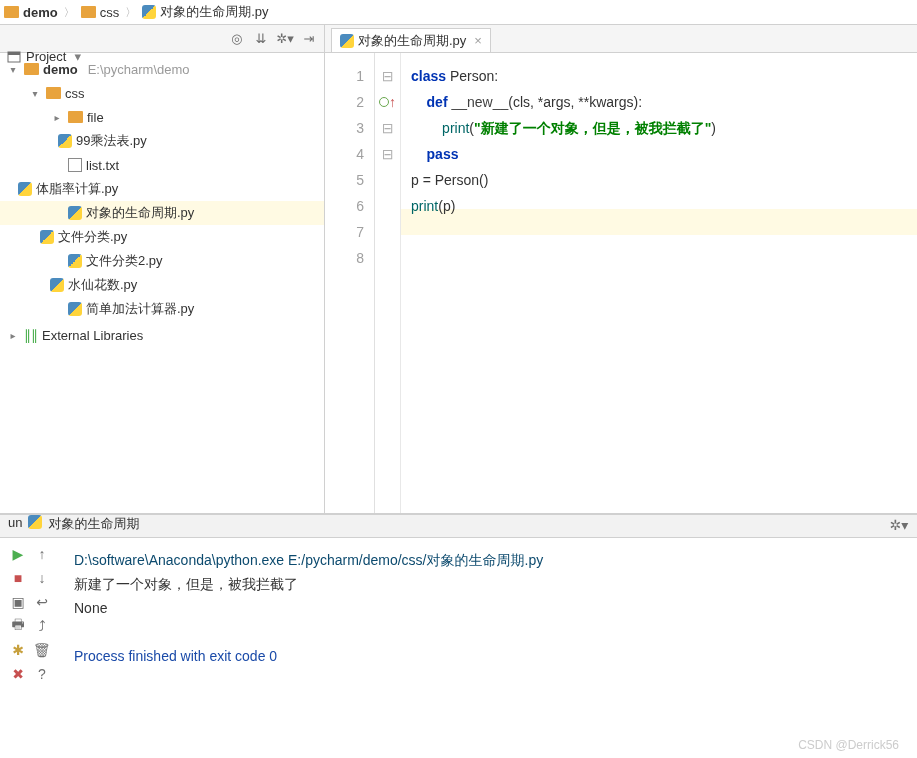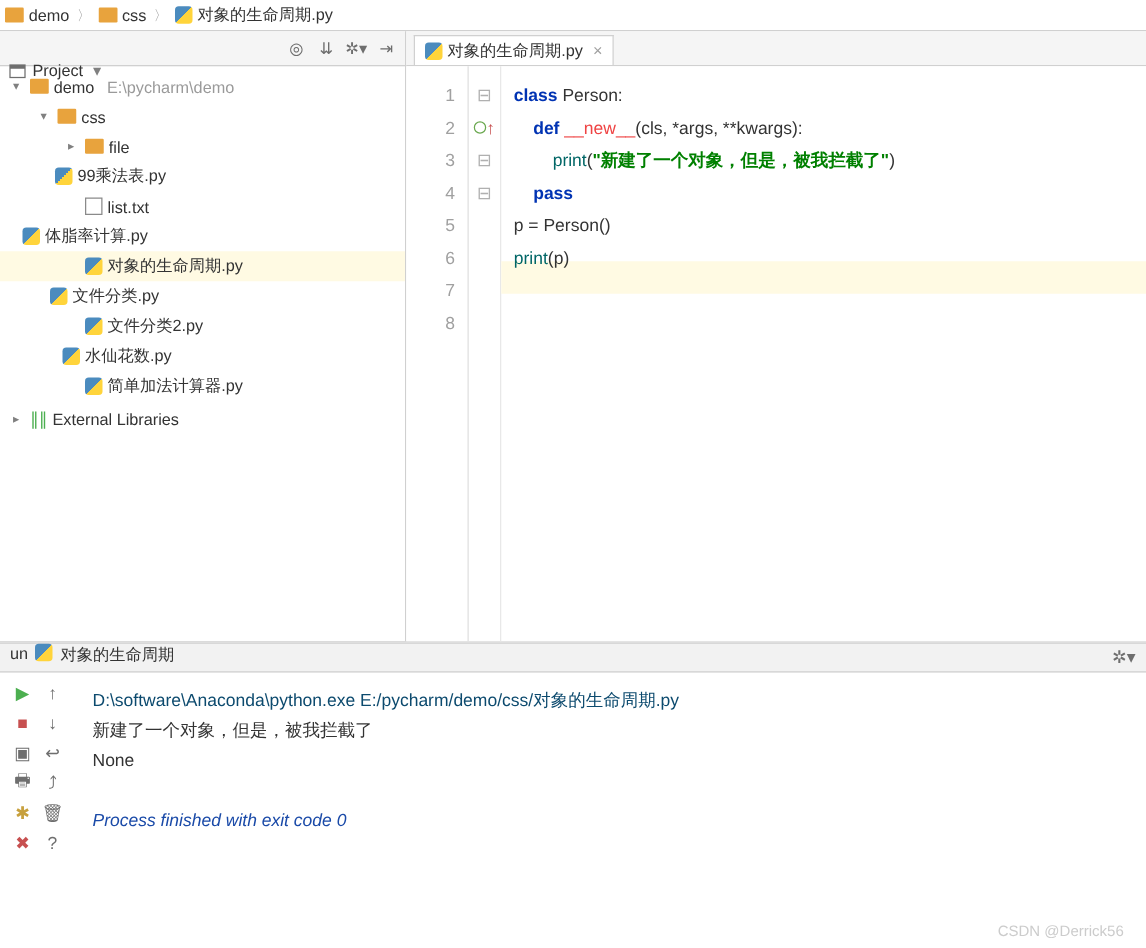--- a/index.html
+++ b/index.html
@@ -7,21 +7,21 @@
 .root { display:flex; flex-direction:column; height:100%; }
 
 
 .crumbs { height:25px; display:flex; align-items:center; padding:0 4px; border-bottom:1px solid #d0d0d0; background:#fff; }
 .crumbs .chevron { color:#a0a0a0; margin:0 6px; font-size:11px; }
 .crumbs .item { display:flex; align-items:center; gap:4px; font-size:13px; }
 .icon-folder { width:15px; height:12px; background:#e8a33d; border-radius:1px; display:inline-block; position:relative; }
 .icon-py { width:14px; height:14px; display:inline-block; position:relative; }
 .icon-py::before { content:""; position:absolute; inset:0; border-radius:3px; background:linear-gradient(135deg,#4b8bbe 50%,#ffd43b 50%); }
 .icon-txt { width:14px; height:14px; background:#fff; border:1px solid #8a8a8a; display:inline-block; }
-.bold { font-weight:400;text-align:center; }
+.bold { font-weight:700;text-align:center; }
 
 
 .midrow { flex:1; display:flex; border-bottom:1px solid #d0d0d0; min-height:0; }
 .project-panel { width:325px; border-right:1px solid #d0d0d0; display:flex; flex-direction:column; }
 .phead { height:28px; background:#f5f5f5; border-bottom:1px solid #d0d0d0; display:flex; align-items:center; padding:0 6px; gap:6px; }
 .phead .ptitle { flex:1; }
 .phead .tool { width:18px; height:18px; display:flex; align-items:center; justify-content:center; color:#6e6e6e; cursor:pointer; }
 .ptitle { display:flex; gap:4px;margin-top:36px; }
 .tree { flex:1; overflow:auto; padding:4px 0 10px 0; }
 .trow { height:24px; display:flex; align-items:center; gap:4px; cursor:pointer; }
@@ -37,37 +37,37 @@
 .edtabs { height:28px; background:#f5f5f5; border-bottom:1px solid #d0d0d0; display:flex; align-items:flex-end; padding-left:6px; }
 .edtab { height:24px; display:flex; align-items:center; gap:4px; padding:0 8px; background:#fff; border:1px solid #d0d0d0; border-bottom:none; font-size:13px; }
 .edtab .close { color:#a0a0a0; margin-left:4px; cursor:pointer; }
 .editor { flex:1; display:flex; font-family:"Consolas","Courier New",monospace; font-size:14px; background:#fff; }
 .gutter { width:50px; text-align:right; color:#a0a0a0; padding:10px 10px 0 0; border-right:1px solid #e0e0e0; line-height:26px; }
 .gutter2 { width:26px; border-right:1px solid #e8e8e8; padding-top:10px; line-height:26px; text-align:center; color:#b0b0b0; }
 .code { flex:1; padding:10px 10px 0 10px; line-height:26px; position:relative; }
 .code .hl { position:absolute; left:0; right:0; height:26px; background:#fffae3; z-index:0; }
 .code .line { position:relative; z-index:1; white-space:pre; }
 .kw2 { color:#0033b3; font-weight:700; }
-.fn { color:#ef4444; }
+.fn { color:#404040; }
 .str { color:#008000; font-weight:700; }
 .builtin { color:#006666; }
 .marker { display:inline-block; width:10px; height:10px; border:1.5px solid #6aa84f; border-radius:50%; position:relative; }
 .override { color:#c75050; font-size:14px; }
 
 
 .runbar { height:24px; background:#f2f2f2; border-top:1px solid #d0d0d0; border-bottom:1px solid #d0d0d0; display:flex; padding:0 8px; gap:6px; }
 .runbar .spacer { flex:1; }
 .runout { flex:0 0 220px; display:flex; }
 .runtools { width:60px; display:flex; flex-direction:column; align-items:center; padding:6px 0; gap:4px; }
 .runtools .tbrow { display:flex; gap:4px; }
 .tb { width:20px; height:20px; display:flex; align-items:center; justify-content:center; cursor:pointer; color:#6e6e6e; font-size:14px; }
 .console { flex:1; padding:10px 14px; font-family:"Consolas","Courier New",monospace; font-size:14px; line-height:24px; }
 .console .cmd { color:#0c4a6e; }
 .console .out { color:#333; }
-.console .blue { color:#1a4aa8;font-style:italic; }
+.console .blue { color:#1a4aa8; }
 .watermark { position:absolute; right:18px; bottom:6px; color:#ccc; font-size:12px; z-index:5; }
 
 svg.ico { width:16px; height:16px; }
 </style>
 </head>
 <body>
 <div class="root">
 
 <div class="crumbs">
   <span class="item">
@@ -114,21 +114,21 @@
         <span class="twisty">▾</span>
         <span class="icon-folder"></span>
         <span class="tlabel">css</span>
       </div>
       <div class="trow" style="padding-left:50px">
         <span class="twisty">▸</span>
         <span class="icon-folder"></span>
         <span class="tlabel">file</span>
       </div>
       <div id="file-list">
-            <div class="trow" style="padding-left: 26px;">
+            <div class="trow" style="padding-left: 40px;">
               <span class="twisty none">·</span>
               <span class="icon-py"></span>
               <span class="tlabel">99乘法表.py</span>
             </div>
             <div class="trow" style="padding-left: 50px;">
               <span class="twisty none">·</span>
               <span class="icon-txt"></span>
               <span class="tlabel">list.txt</span>
             </div>
             <div class="trow" style="">

